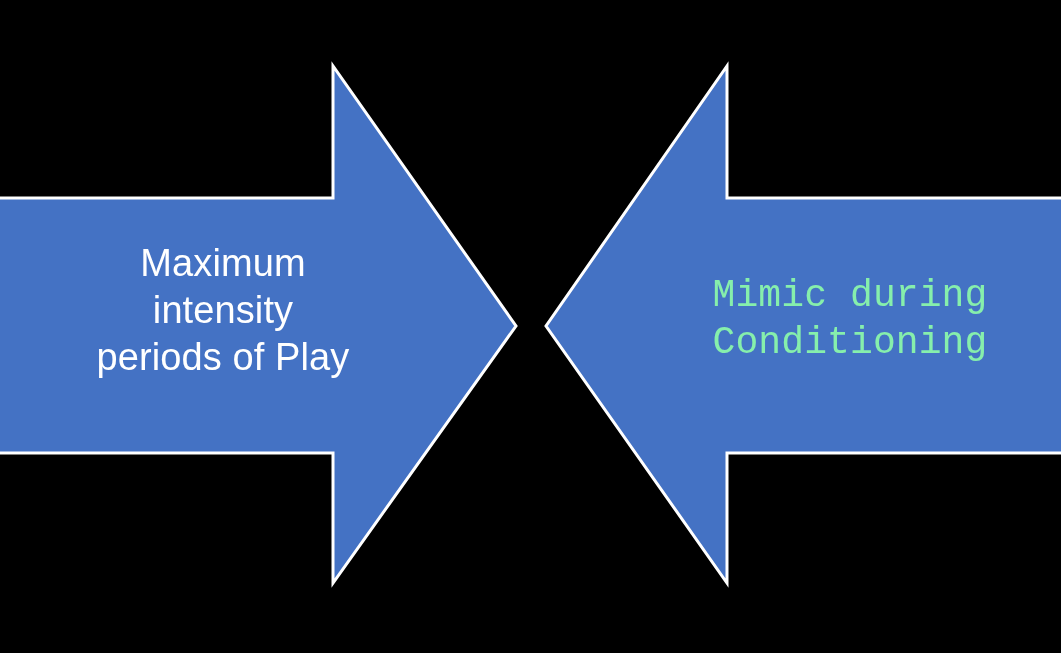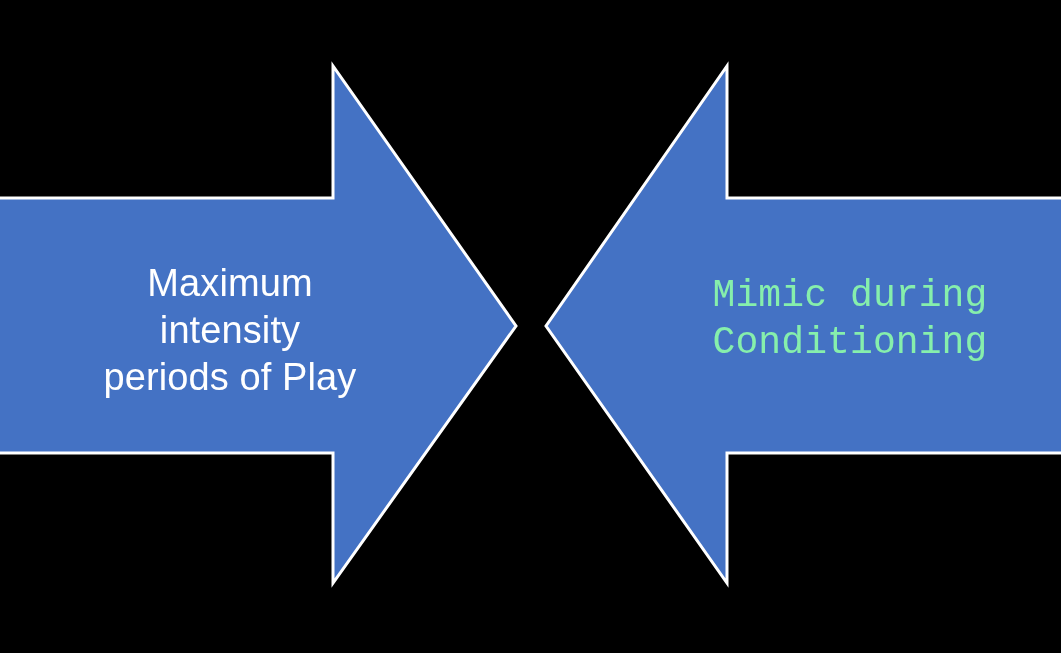--- a/index.html
+++ b/index.html
@@ -36,24 +36,23 @@
     font-family: "Liberation Sans", "DejaVu Sans", sans-serif;
     font-size: 38px;
     line-height: 1.24;
     font-weight: 400;
     text-align: center;
     white-space: pre-line;
     letter-spacing: 0.1px;
     pointer-events: none;
   }
   #label-left {
-    left: 15px;
+    left: 8px;
     top: 240px;
     width: 430px;
-    margin-top: 20px;
   }
   #label-right {
     left: 640px;
     top: 272px;
     width: 420px;
   }
 </style>
 </head>
 <body>
 

